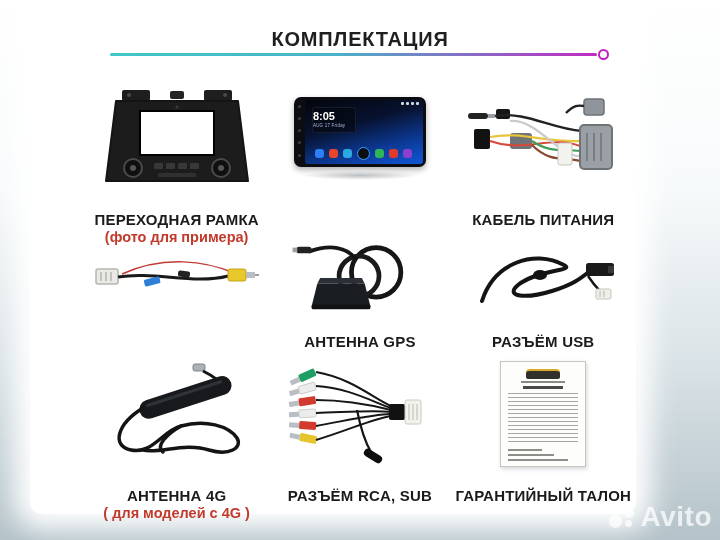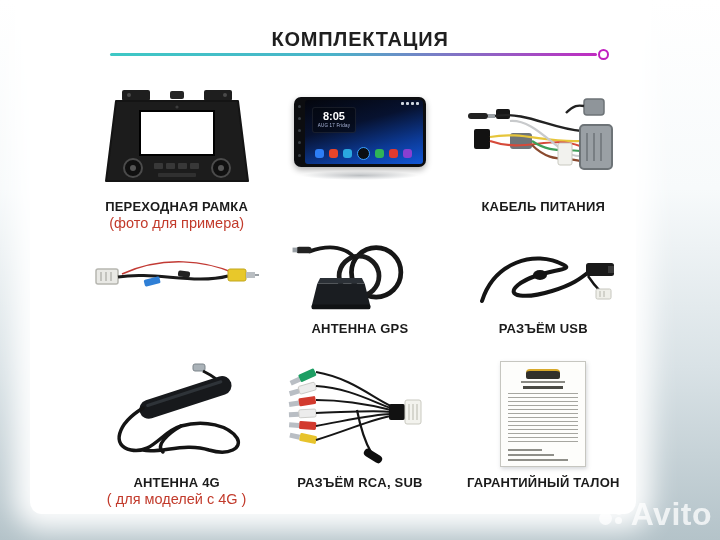--- a/index.html
+++ b/index.html
@@ -28,25 +28,25 @@
   }
   
   .grid-row{position:absolute;left:85px;width:550px;display:flex;}
   .row1{top:82px;}  .row2{top:240px;}  .row3{top:358px;}
   .cell{width:183.3px;display:flex;flex-direction:column;align-items:center;}
   .imgbox{display:flex;align-items:center;justify-content:center;flex-direction:column;}
   .row1 .imgbox{height:112px;}
   .row2 .imgbox{height:76px;}
   .row3 .imgbox{height:112px;}
   .item-label{
-    margin-top:5px;font-size:13px;font-weight:600;color:#1b1b1b;
+    margin-top:17px;font-size:15px;font-weight:600;color:#1b1b1b;
     letter-spacing:.2px;text-align:center;white-space:nowrap;
   }
   .item-note{
-    margin-top:1px;font-size:14.5px;font-weight:400;color:#c23a2b;
+    margin-top:1px;font-size:14.5px;font-weight:700;color:#c23a2b;
     text-align:center;white-space:nowrap;
   }
   .item-note:empty{display:none;}
   
   .device{
     position:relative;width:132px;height:70px;background:#0c0d10;border-radius:7px;
     box-shadow:0 3px 6px rgba(0,0,0,0.3);padding:3px 3px 3px 11px;box-sizing:border-box;
   }
   .device-side{
     position:absolute;left:3px;top:8px;width:5px;height:52px;
@@ -55,21 +55,21 @@
   .device-side i{width:3px;height:3px;border-radius:50%;background:#3a3f46;}
   .screen{
     position:relative;width:100%;height:100%;border-radius:3px;overflow:hidden;
     background:linear-gradient(165deg,#04060d 0%,#071230 38%,#0c3a96 72%,#1157d8 100%);
   }
   .statusbar{position:absolute;top:2px;right:4px;display:flex;gap:2px;}
   .statusbar i{width:3px;height:3px;border-radius:1px;background:#cfd6e0;}
   .clock-card{
     position:absolute;top:7px;left:7px;width:42px;height:24px;border-radius:3px;
     background:rgba(5,8,16,0.62);border:1px solid rgba(255,255,255,0.08);
-    display:flex;flex-direction:column;align-items:center;justify-content:center;
+    display:flex;flex-direction:column;align-items:flex-start;justify-content:center;
   }
   .clock-time{font-size:11px;font-weight:700;color:#ffffff;line-height:11px;}
   .clock-date{font-size:4.5px;color:#aebade;margin-top:1px;letter-spacing:.2px;}
   .dock{
     position:absolute;bottom:4px;left:0;right:0;
     display:flex;align-items:center;justify-content:center;gap:5px;
   }
   .dock i{width:9px;height:9px;border-radius:3px;}
   .dock .a1{background:#2d7ef7;} .dock .a2{background:#e8452a;}
   .dock .a3{background:#2aa8e0;}
@@ -93,21 +93,21 @@
   .paper-foot i{height:2px;background:#8f8f89;display:block;}
   .pf1{width:34px;} .pf2{width:46px;} .pf3{width:60px;}
   
   .watermark{position:absolute;right:8px;bottom:7px;display:flex;align-items:center;gap:5px;}
   .avito-mark{position:relative;width:27px;height:27px;}
   .avito-mark i{position:absolute;border-radius:50%;background:rgba(255,255,255,0.72);}
   .avito-mark .m1{left:0;top:11px;width:13px;height:13px;}
   .avito-mark .m2{left:3px;top:3px;width:6px;height:6px;}
   .avito-mark .m3{left:15px;top:4px;width:10px;height:10px;}
   .avito-mark .m4{left:16px;top:16px;width:7px;height:7px;}
-  .watermark-text{font-size:32px;font-weight:700;color:rgba(255,255,255,0.74);letter-spacing:.5px;}
+  .watermark-text{font-size:28px;font-weight:700;color:rgba(255,255,255,0.74);letter-spacing:.5px;}
 </style>
 </head>
 <body>
 
 <div class="stage">
   <div class="panel"></div>
 
   <div class="page-title">КОМПЛЕКТАЦИЯ</div>
   <div class="title-line"></div>
   <div class="line-dot"></div>

